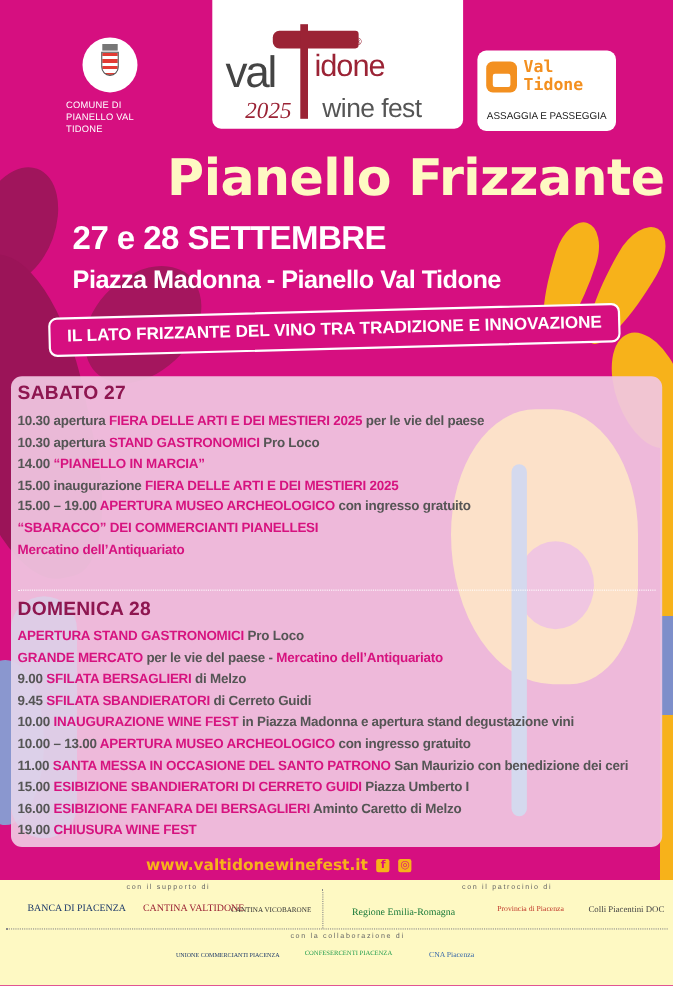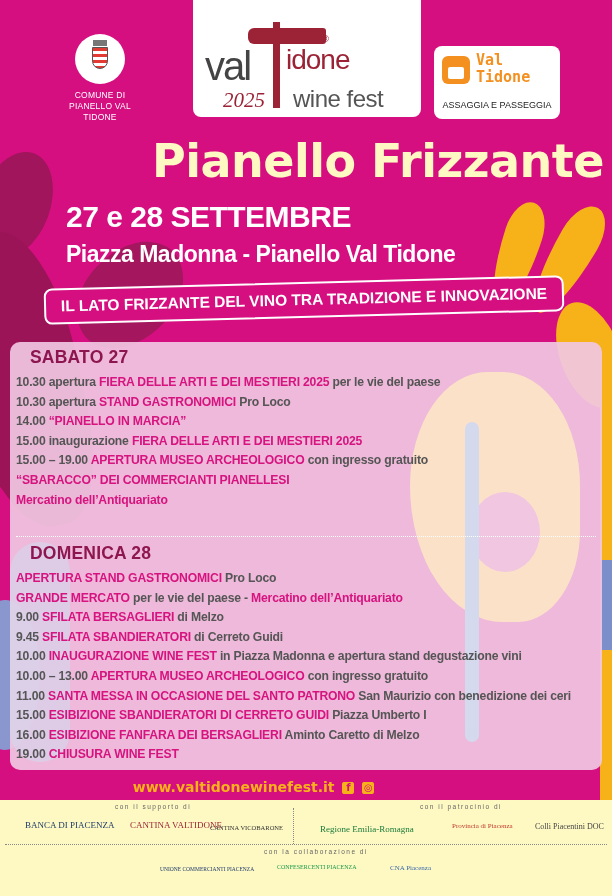--- a/index.html
+++ b/index.html
@@ -16,21 +16,21 @@
   .blob-dark2 { left: 70px; top: 250px; width: 120px; height: 90px; background: #a4165e; border-radius: 60% 40% 60% 40%; transform: rotate(-30deg); }
   .blob-dark3 { left: -20px; top: 150px; width: 70px; height: 110px; background: #a0155c; border-radius: 50%; transform: rotate(20deg); }
   .blob-blue { left: -30px; top: 600px; width: 70px; height: 150px; background: #8a97cf; border-radius: 50%; }
   .drop-y1 { left: 498px; top: 200px; width: 38px; height: 110px; background: #f7b21a; border-radius: 50% 50% 50% 50% / 30% 30% 70% 70%; transform: rotate(18deg); }
   .drop-y2 { left: 548px; top: 200px; width: 40px; height: 120px; background: #f7b21a; border-radius: 50% 50% 50% 50% / 30% 30% 70% 70%; transform: rotate(30deg); }
   .drop-y3 { left: 560px; top: 300px; width: 60px; height: 110px; background: #f7b21a; border-radius: 50%; transform: rotate(-20deg); }
   .strip-right { left: 600px; top: 400px; width: 12px; height: 400px; background: #f7b21a; }
   .strip-right2 { left: 600px; top: 560px; width: 12px; height: 90px; background: #7d8fca; }
 
   
-  .comune { position: absolute; left: 60px; top: 34px; width: 80px; text-align: center; }
+  .comune { position: absolute; left: 60px; top: 34px; width: 80px; text-align: left; }
   .stemma { width: 50px; height: 50px; border-radius: 50%; background: #fff; margin: 0 auto 6px; position: relative; }
   .stemma .shield { position: absolute; left: 17px; top: 13px; width: 16px; height: 22px; background: repeating-linear-gradient(#e33b34 0 3px, #fff 3px 6px); border-radius: 0 0 8px 8px; border: 1px solid #555; }
   .stemma .crown { position: absolute; left: 18px; top: 6px; width: 14px; height: 6px; background: #777; }
   .comune-text { color: #fff; font-family: "Liberation Sans", sans-serif; font-size: 8.5px; line-height: 11px; letter-spacing: 0.2px; }
 
   .logo-main { position: absolute; left: 193px; top: 0; width: 228px; height: 117px; background: #fff; border-radius: 0 0 8px 8px; }
   .logo-main .val { position: absolute; left: 12px; top: 44px; font-family: "Liberation Sans", sans-serif; font-size: 40px; color: #444; letter-spacing: -2px; }
   .logo-main .idone { position: absolute; left: 93px; top: 44px; font-family: "Liberation Sans", sans-serif; font-size: 28px; color: #9b2335; letter-spacing: -1px; }
   .logo-main .year { position: absolute; left: 30px; top: 88px; font-family: "Liberation Serif", serif; font-style: italic; font-size: 21px; color: #9b2335; }
   .logo-main .winefest { position: absolute; left: 100px; top: 85px; font-family: "Liberation Sans", sans-serif; font-size: 24px; color: #555; letter-spacing: -0.5px; }
@@ -49,21 +49,21 @@
   .dates { position: absolute; left: 66px; top: 200px; color: #fff; font-family: "Liberation Sans", sans-serif; font-weight: bold; font-size: 30px; letter-spacing: -0.5px; }
   .place { position: absolute; left: 66px; top: 241px; color: #fff; font-family: "Liberation Sans", sans-serif; font-weight: bold; font-size: 23px; letter-spacing: -0.5px; }
   .tagline { position: absolute; left: 44px; top: 282px; width: 520px; height: 36px; border: 2px solid #fff; border-radius: 8px; transform: rotate(-1.5deg); color: #fff; font-family: "Liberation Sans", sans-serif; font-weight: bold; font-size: 15.5px; line-height: 32px; text-align: center; background: #d60f80; }
 
   
   .panel { position: absolute; left: 10px; top: 342px; width: 592px; height: 428px; background: rgba(240, 198, 225, 0.93); border-radius: 10px; overflow: hidden; }
   .panel-deco1 { position: absolute; left: 400px; top: 30px; width: 170px; height: 250px; background: #fde6c6; border-radius: 50% 50% 40% 60%; opacity: 0.9; }
   .panel-deco2 { position: absolute; left: 460px; top: 150px; width: 70px; height: 80px; background: #f0c6e1; border-radius: 50%; }
   .panel-deco3 { position: absolute; left: 455px; top: 80px; width: 14px; height: 320px; background: #d4d9ee; border-radius: 7px; }
   .panel-deco4 { position: absolute; left: 0; top: 200px; width: 60px; height: 220px; background: #d4d9ee; border-radius: 30px; opacity: 0.6; }
-  .day { position: absolute; left: 20px; font-family: "Liberation Sans", sans-serif; font-weight: bold; color: #8e1650; font-size: 17.5px; letter-spacing: 0.2px; }
+  .day { position: absolute; left: 6px; font-family: "Liberation Sans", sans-serif; font-weight: bold; color: #8e1650; font-size: 17.5px; letter-spacing: 0.2px; }
   .lines { position: absolute; left: 6px; }
   .line { font-family: "Liberation Sans", sans-serif; font-weight: bold; font-size: 12.2px; line-height: 19.6px; color: #555; white-space: nowrap; letter-spacing: -0.2px; }
   .line .hl { color: #d6137f; }
   .sep { position: absolute; left: 6px; top: 194px; width: 580px; border-top: 1px dotted #fff; }
 
   
   .website { position: absolute; left: 0; width: 507px; top: 779px; text-align: center; color: #f7b21a; font-family: "DejaVu Sans", sans-serif; font-weight: bold; font-size: 14px; }
   .soc { display: inline-block; width: 12px; height: 12px; background: #f7b21a; color: #d60f80; font-size: 10px; line-height: 12px; border-radius: 2px; vertical-align: middle; margin-left: 3px; }
 
   

